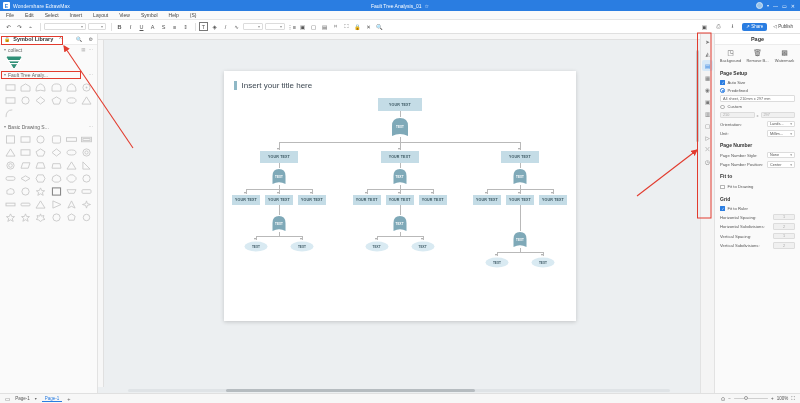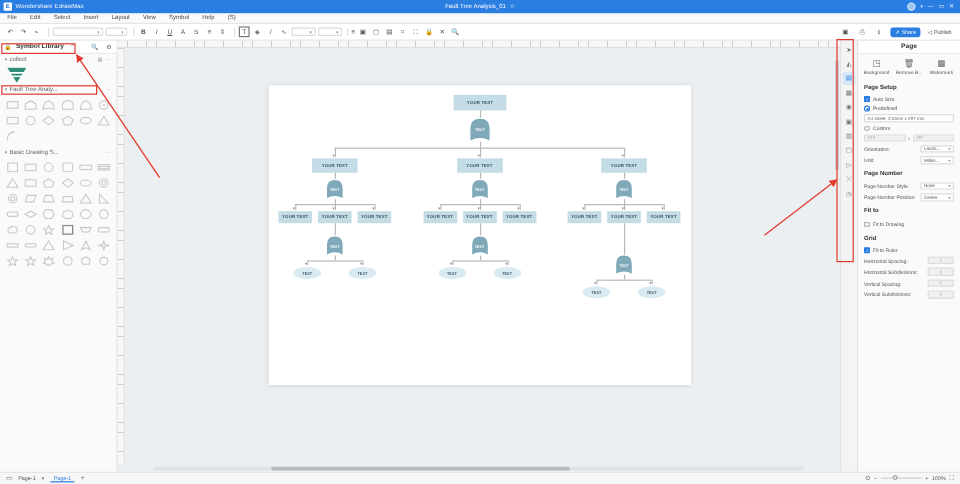--- a/index.html
+++ b/index.html
@@ -659,20 +659,24 @@
       </div>
     </div>
 
     <div class="canvas-wrap">
       <div class="ruler-h"></div>
       <div class="canvas-inner">
         <div class="ruler-v"></div>
         <div class="scroll-area">
 
           <div class="page">
+            <div class="page-title-row">
+              <div class="title-bar-accent"></div>
+              <div class="page-title">Insert your title here</div>
+            </div>
 
             <div class="tree">
 
               <div class="node n-top" style="left:154px;top:8px;">YOUR TEXT</div>
               <div class="ln lnv" style="left:175.6px;top:21px;height:6px;"></div>
               <div class="gate" style="left:166px;top:27px;">
                 <svg width="20" height="20" viewBox="0 0 20 20">
                     <path d="M2 19 V9 Q2 1 10 1 Q18 1 18 9 V19 Q10 15 2 19 Z" fill="#7fa9b8"></path>
                   </svg>
                 <div class="gate-label">TEXT</div>

